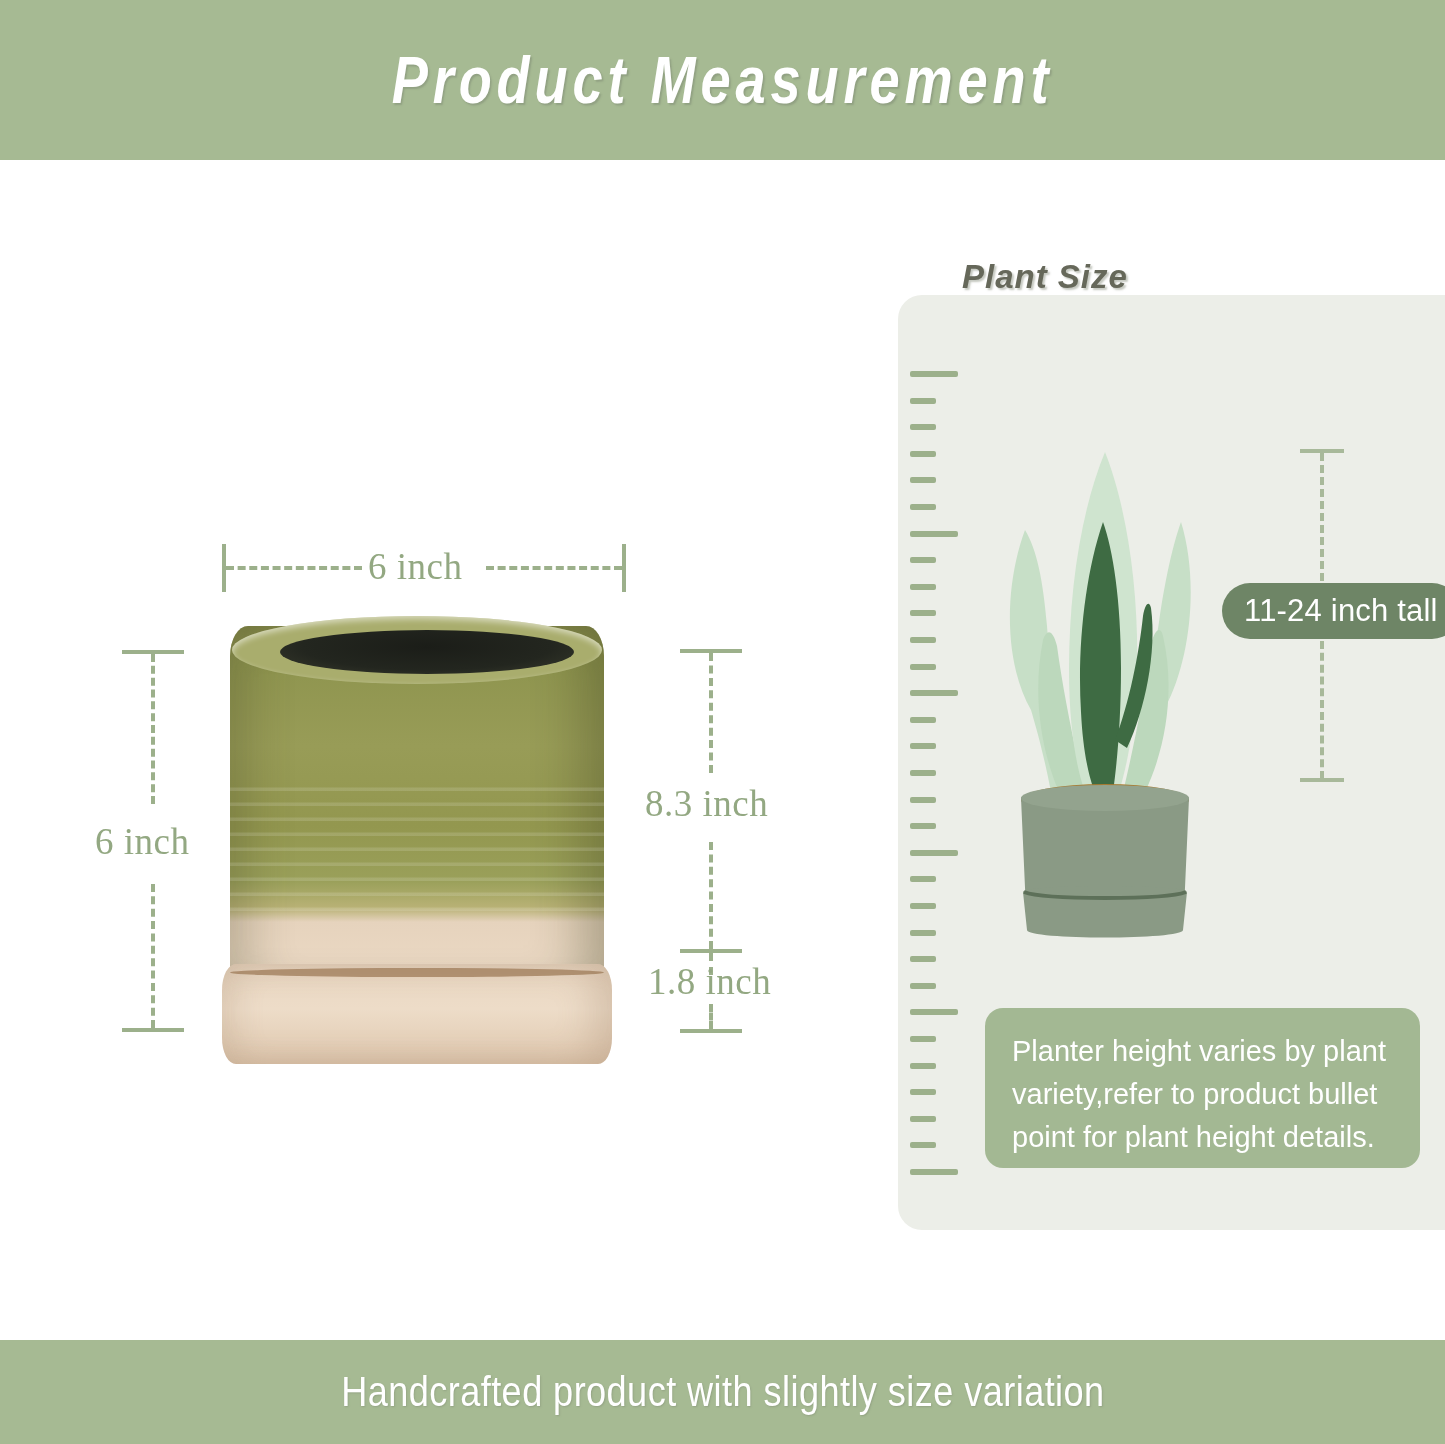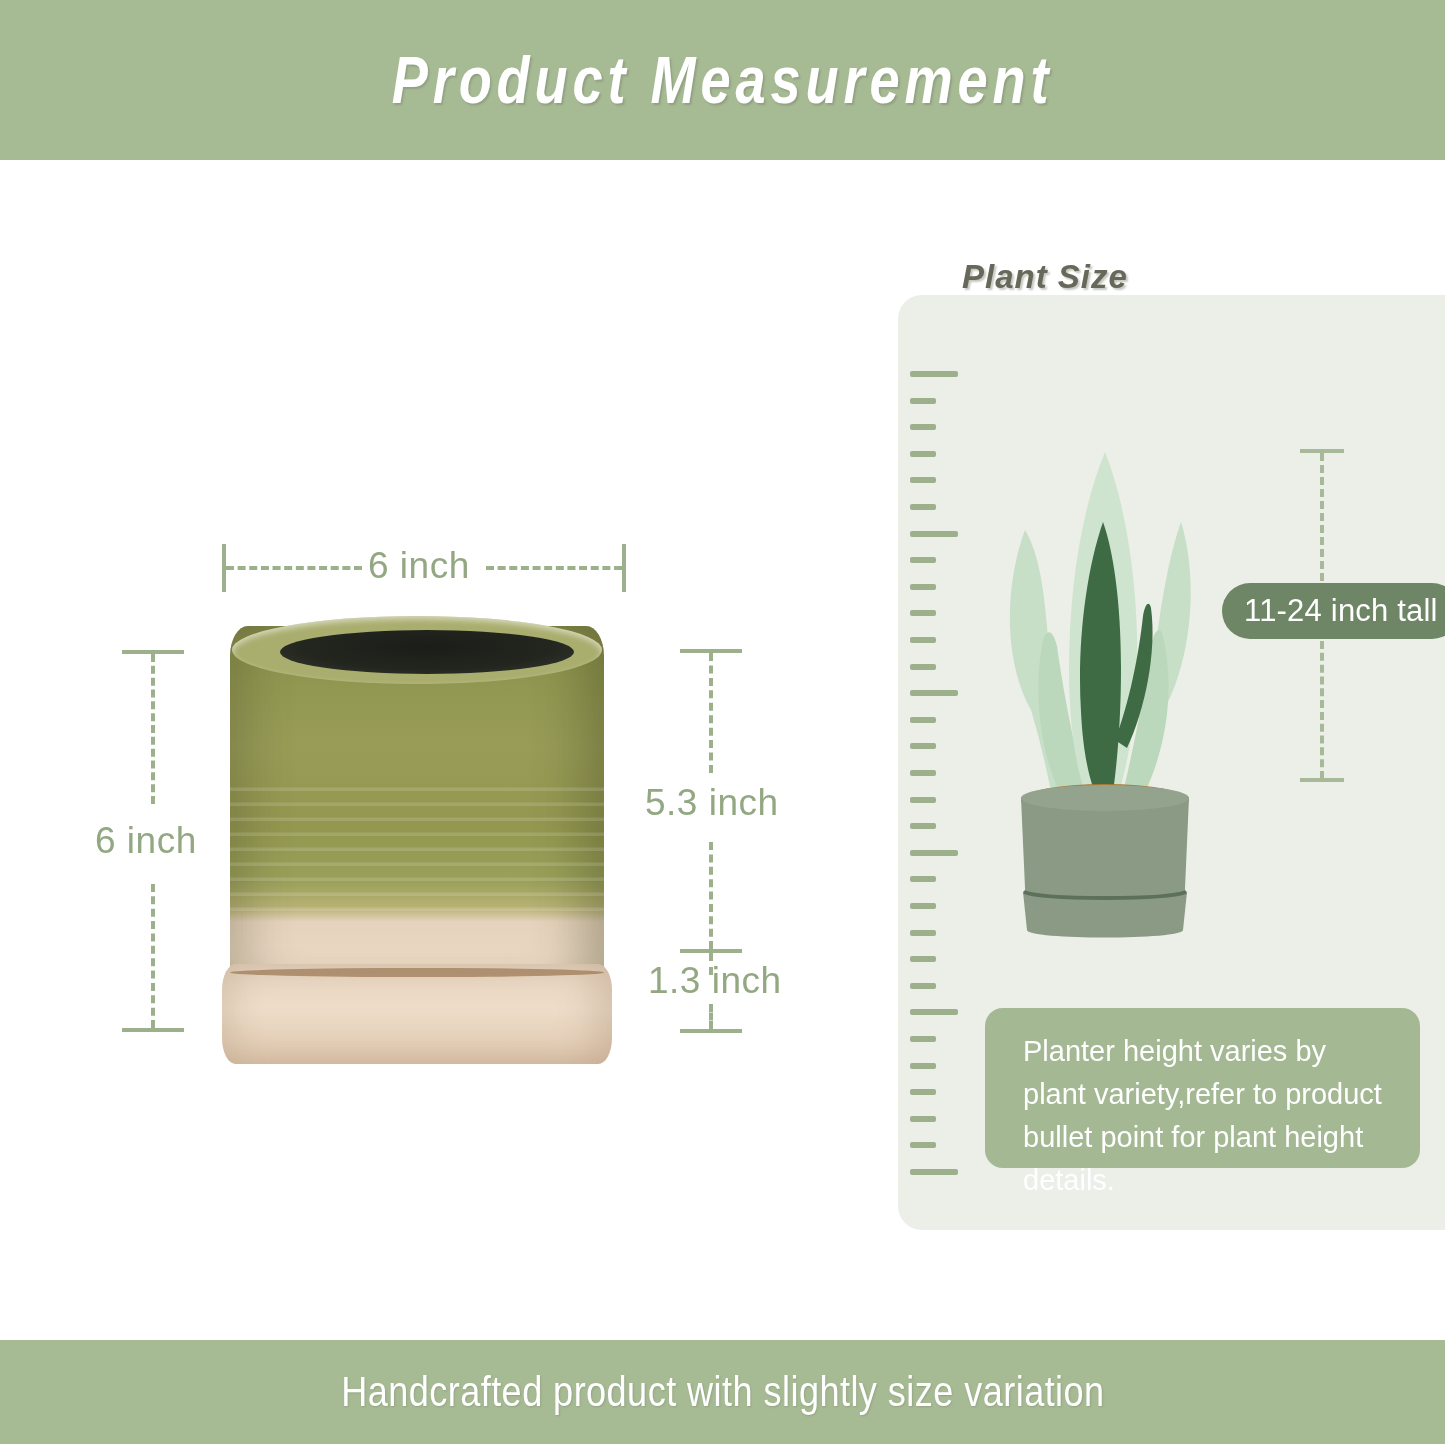--- a/index.html
+++ b/index.html
@@ -61,21 +61,21 @@
     left: 0;
     top: 142px;
     width: 880px;
     height: 1198px;
   }
 
   .dim-label {
     position: absolute;
     color: #93a882;
     font-size: 37px;
-    font-family: Liberation Sans, sans-serif;
+    font-family: Liberation Serif, serif;
     white-space: nowrap;
     letter-spacing: 0.5px;
   }
   .dim-cap-h {      
     position: absolute;
     height: 4px;
     background: #9cb08b;
   }
   .dim-cap-v {      
     position: absolute;
@@ -247,21 +247,21 @@
 
   .note-box {
     position: absolute;
     left: 985px;
     top: 1008px;
     width: 435px;
     height: 160px;
     border-radius: 18px;
     background: #a3b893;
     box-sizing: border-box;
-    padding: 22px 38px;
+    padding: 22px 27px;
     color: #ffffff;
     font-size: 29px;
     line-height: 43px;
   }
 </style>
 </head>
 <body>
 
 <div class="banner banner-header">
   <div class="banner-header-text">Product  Measurement</div>
@@ -283,28 +283,28 @@
     <div class="dim-dash-v" style="left:151px; top:512px; height:150px;"></div>
     <div class="dim-dash-v" style="left:151px; top:742px; height:144px;"></div>
     <div class="dim-label" style="left:95px; top:678px;">6 inch</div>
   </div>
 
   <div>
     <div class="dim-cap-h" style="left:680px; top:507px; width:62px;"></div>
     <div class="dim-cap-h" style="left:680px; top:807px; width:62px;"></div>
     <div class="dim-dash-v" style="left:709px; top:511px; height:120px;"></div>
     <div class="dim-dash-v" style="left:709px; top:700px; height:107px;"></div>
-    <div class="dim-label" style="left:645px; top:640px;">5.3 inch</div>
+    <div class="dim-label" style="left:645px; top:640px;">8.3 inch</div>
   </div>
 
   <div>
     <div class="dim-cap-h" style="left:680px; top:887px; width:62px;"></div>
     <div class="dim-dash-v" style="left:709px; top:811px; height:22px;"></div>
     <div class="dim-dash-v" style="left:709px; top:862px; height:25px;"></div>
-    <div class="dim-label" style="left:648px; top:818px;">1.3 inch</div>
+    <div class="dim-label" style="left:648px; top:818px;">1.8 inch</div>
   </div>
 
   <div class="planter">
     <div class="planter-body">
       <div class="planter-stripes"></div>
     </div>
     <div class="planter-saucer"></div>
     <div class="planter-saucer-line"></div>
     <div class="planter-rim">
       <div class="planter-rim-inner"></div>

